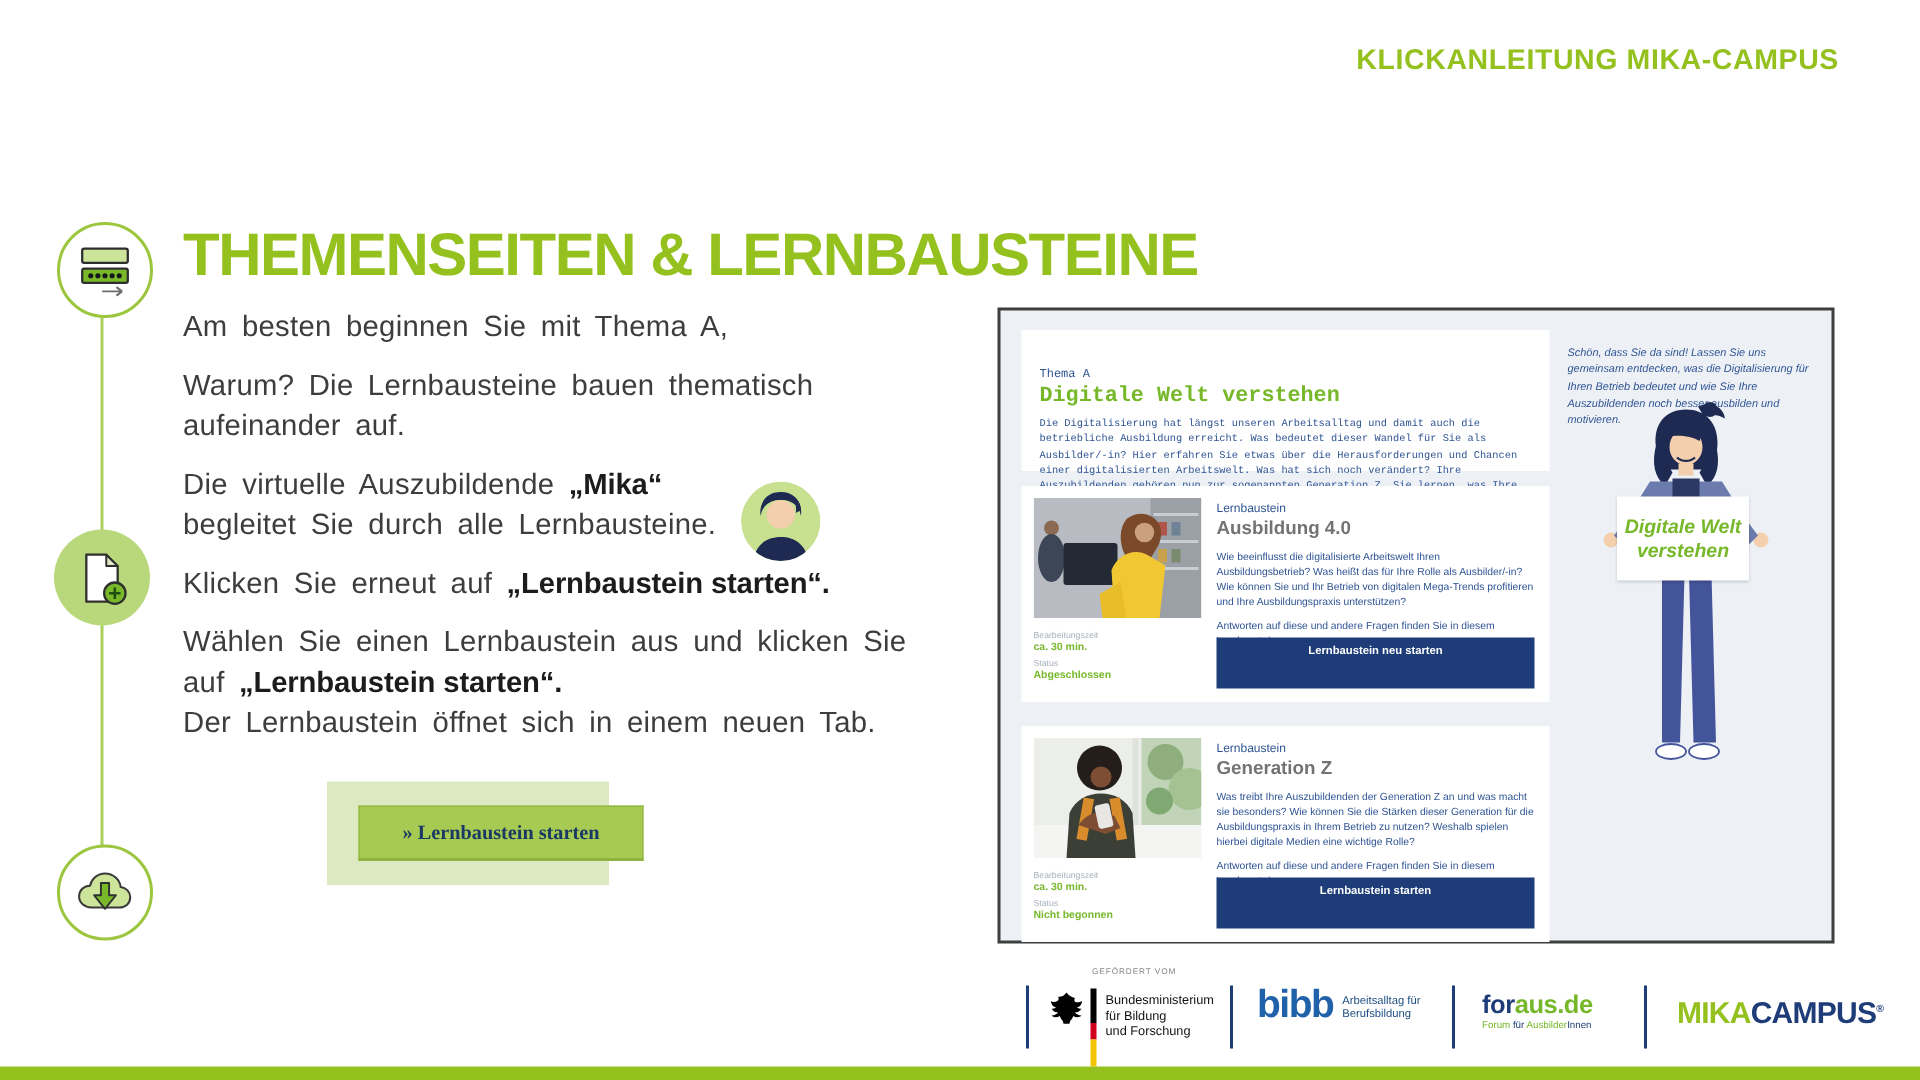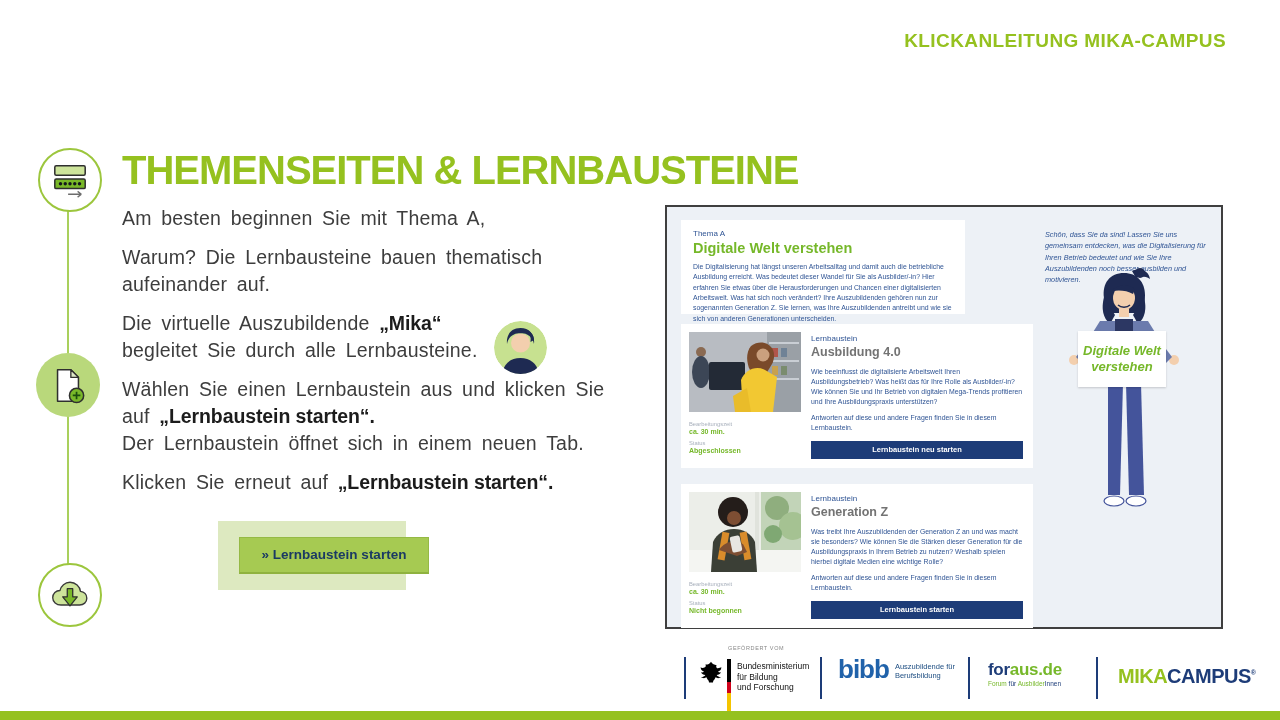--- a/index.html
+++ b/index.html
@@ -21,44 +21,44 @@
   .title{position:absolute;left:122px;top:148px;margin:0;font-size:40px;font-weight:bold;
          color:#95c11f;letter-spacing:-1px;white-space:nowrap;}
   .intro{position:absolute;left:122px;top:205px;width:580px;font-size:19.5px;line-height:27px;
          color:#3d3d3d;letter-spacing:.2px;word-spacing:4px;}
   .intro p{margin:0 0 12px 0;}
   .intro b{color:#1c1c1c;word-spacing:0;letter-spacing:-.1px;}
 
   .avatar{position:absolute;left:494px;top:321px;width:53px;height:53px;border-radius:50%;overflow:hidden;}
 
   
-  .cta-panel{position:absolute;left:218px;top:521px;width:188px;height:69px;background:#dde9c0;}
+  .cta-panel{position:absolute;left:218px;top:521px;width:188px;height:69px;background:#dde9c0;font-family:Liberation Serif, serif;}
   .cta-button{position:absolute;left:21px;top:16px;width:190px;height:37px;background:#a6ca52;
               border:1px solid #95b945;border-bottom:2px solid #8fb23f;box-sizing:border-box;
               color:#1b3a63;font-size:13.5px;font-weight:bold;text-align:center;line-height:33px;cursor:pointer;}
 
   
   .shot{position:absolute;left:665px;top:205px;width:558px;height:424px;background:#edf1f6;
         border:2px solid #3f3f3f;box-sizing:border-box;}
-  .topic-card{position:absolute;left:14px;top:13px;width:284px;height:94px;background:#fff;
-              padding:9px 12px;box-sizing:border-box;}
+  .topic-card{position:absolute;left:14px;top:13px;width:352px;height:94px;background:#fff;
+              padding:25px 12px;box-sizing:border-box;font-family:Liberation Mono, monospace;}
   .kicker{font-size:8px;color:#2f5494;margin-bottom:2px;}
   .topic-title{font-size:14.5px;font-weight:bold;color:#76b82a;margin-bottom:6px;}
   .small-body{font-size:6.9px;line-height:1.5;color:#2f5494;}
 
   .module-card{position:absolute;left:14px;width:352px;height:144px;background:#fff;}
   .mc1{top:117px;} .mc2{top:277px;}
   .photo{position:absolute;left:8px;top:8px;width:112px;height:80px;overflow:hidden;}
   .meta{position:absolute;left:8px;top:92px;width:112px;}
   .meta-label{font-size:5.8px;color:#a8b0bc;margin-top:5px;}
   .meta-value{font-size:7px;font-weight:bold;color:#76b82a;margin-top:1px;}
   .mod-right{position:absolute;left:130px;top:10px;width:212px;}
   .mod-title{font-size:12.5px;font-weight:bold;color:#737373;margin-bottom:8px;}
   .mod-body{font-size:6.9px;line-height:1.45;color:#2f5494;margin-bottom:6px;}
-  .mod-button{position:absolute;left:130px;right:10px;bottom:9px;height:18px;background:#1d3c78;
+  .mod-button{position:absolute;left:130px;right:10px;bottom:9px;height:34px;background:#1d3c78;
               color:#fff;font-size:7.5px;font-weight:bold;text-align:center;line-height:17px;cursor:pointer;}
 
   .speech{position:absolute;left:378px;top:22px;width:164px;font-size:7.3px;line-height:1.55;
           font-style:italic;color:#2f5494;}
   .figure{position:absolute;left:385px;top:58px;width:145px;height:270px;}
   .sign{position:absolute;left:411px;top:124px;width:88px;height:56px;background:#fff;
         box-shadow:0 1px 2px rgba(0,0,0,.18);display:flex;align-items:center;justify-content:center;
         text-align:center;font-size:13px;line-height:1.25;font-weight:bold;font-style:italic;color:#76b82a;}
 
   
@@ -129,26 +129,26 @@
     </p>
     <p>
       <span>Warum? Die Lernbausteine bauen thematisch</span><br>
       <span>aufeinander auf.</span>
     </p>
     <p>
       <span>Die virtuelle Auszubildende </span><b>„Mika“</b><br>
       <span>begleitet Sie durch alle Lernbausteine.</span>
     </p>
     <p>
+      <span>Klicken Sie erneut auf </span><b>„Lernbaustein starten“.</b>
+    </p>
+    <p>
       <span>Wählen Sie einen Lernbaustein aus und klicken Sie</span><br>
       <span>auf </span><b>„Lernbaustein starten“.</b><br>
       <span>Der Lernbaustein öffnet sich in einem neuen Tab.</span>
-    </p>
-    <p>
-      <span>Klicken Sie erneut auf </span><b>„Lernbaustein starten“.</b>
     </p>
   </div>
 
   <div class="avatar">
     <svg width="53" height="53" viewBox="0 0 53 53">
       <circle cx="26.5" cy="26.5" r="26.5" fill="#c7e190"></circle>
       <path d="M8 53c2-11 9-16 18.5-16S43 42 45 53z" fill="#1e2a52"></path>
       <circle cx="26.5" cy="22" r="9.5" fill="#f3cfae"></circle>
       <path d="M26.5 7C17 7 12 14 13 23c1-5 3.5-8 7-9.5 2-1 4-1.2 6.5-1.2s4.5.2 6.5 1.2c3.5 1.5 6 4.5 7 9.5 1-9-4-16-13.5-16z" fill="#1e2a52"></path>
       <path d="M33 9c4 1.5 7 5.5 7 10l-3.5 2c.8-4.5-.5-9-3.5-12z" fill="#1e2a52"></path>
@@ -283,21 +283,21 @@
     <div>Bundesministerium</div>
     <div>für Bildung</div>
     <div>und Forschung</div>
   </div>
 
   <div class="fdiv" style="left:820px"></div>
 
   <div class="bibb">
     <div class="bibb-word">bibb</div>
     <div class="bibb-desc">
-      <div>Auszubildende für</div>
+      <div>Arbeitsalltag für</div>
       <div>Berufsbildung</div>
     </div>
   </div>
 
   <div class="fdiv" style="left:968px"></div>
 
   <div class="foraus">
     <div class="foraus-wm"><span class="navy">for</span><span class="green">aus.de</span></div>
     <div class="foraus-tag"><span class="g">Forum </span><span class="n">für </span><span class="g">Ausbilder</span><span class="n">Innen</span></div>
   </div>

